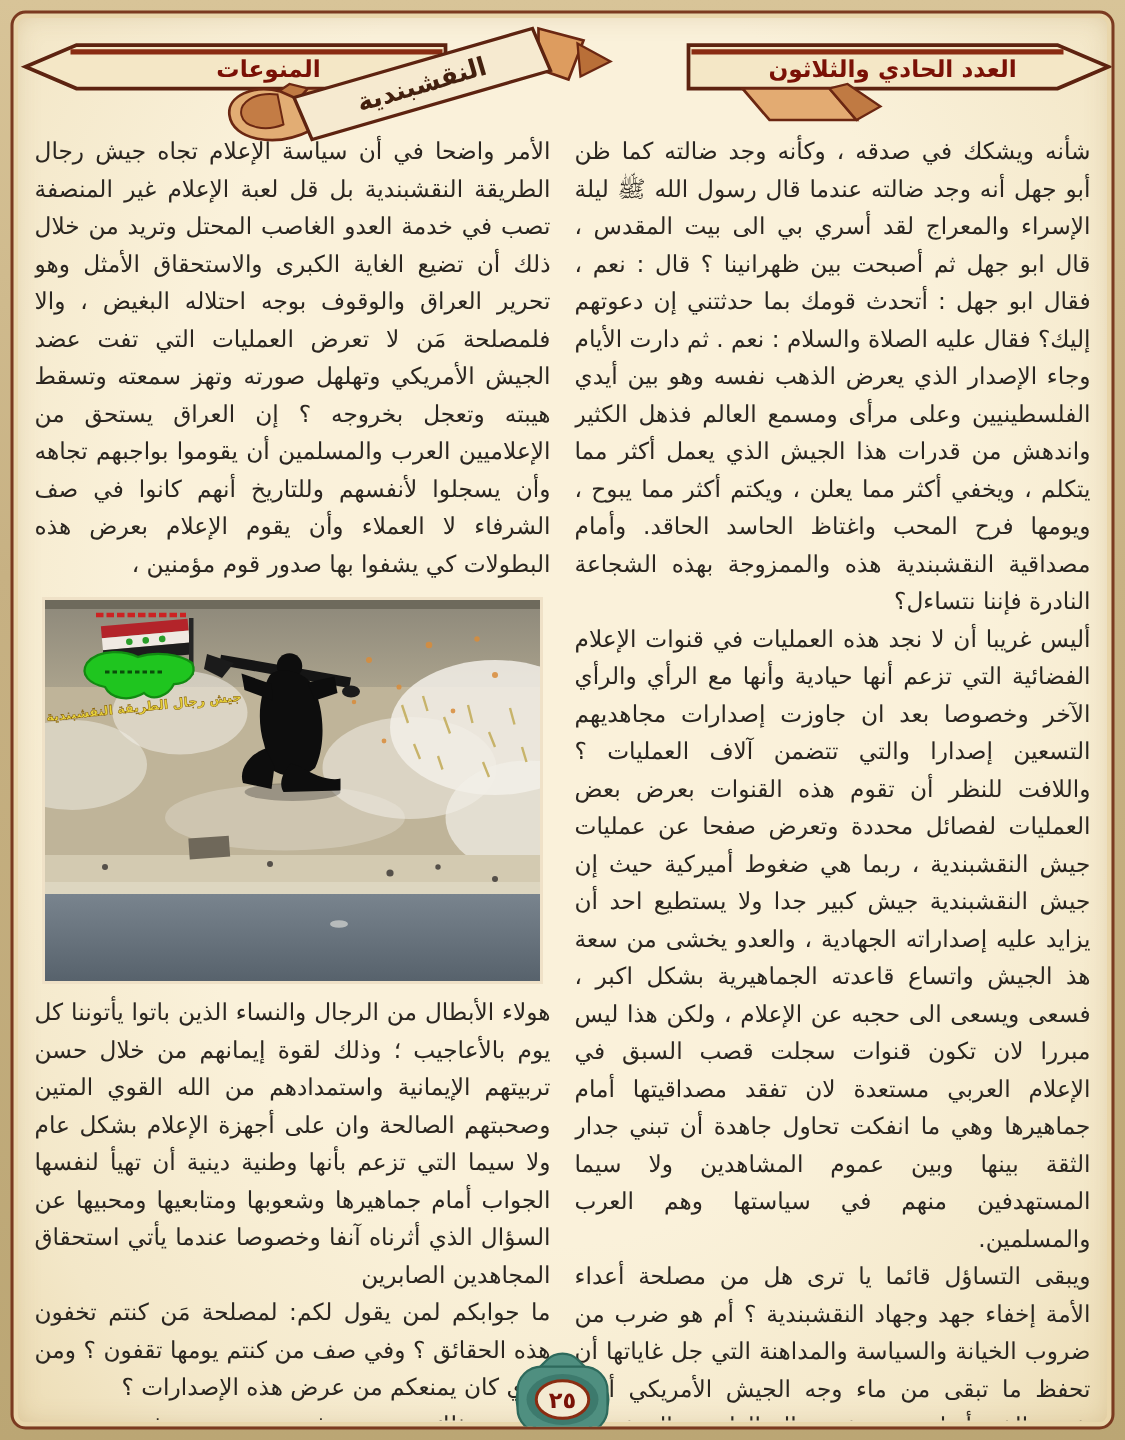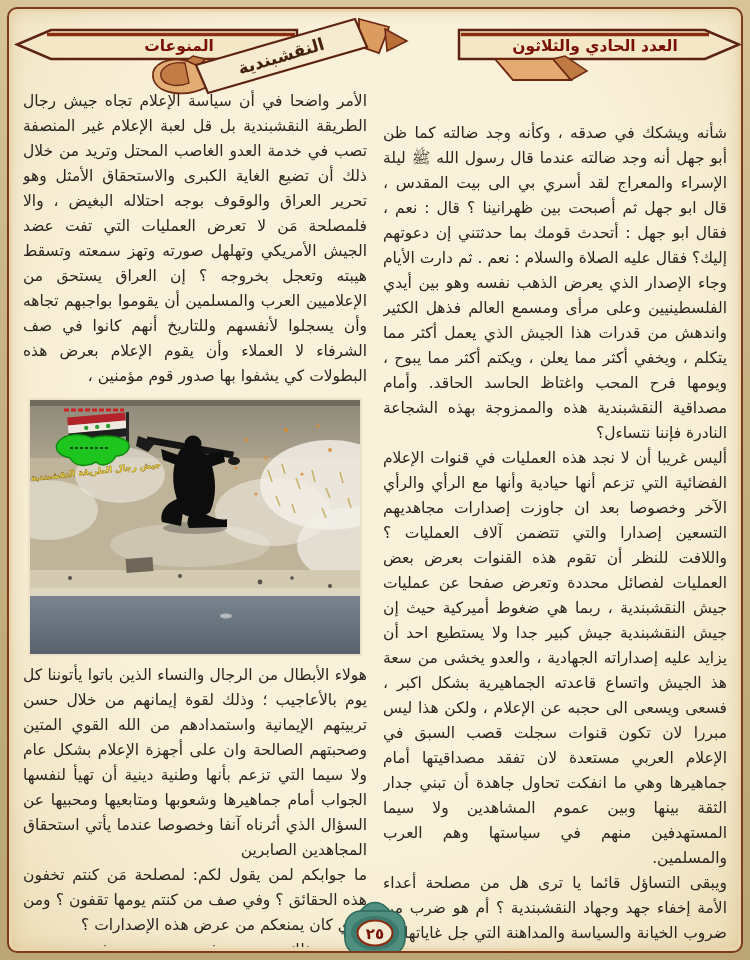--- a/index.html
+++ b/index.html
@@ -14,21 +14,21 @@
     background:radial-gradient(ellipse at 50% 42%, #faf1da 55%, #f3e7c8 85%, #ecdcb4 100%);
     box-shadow:inset 0 0 0 3px #e9d6ab, inset 0 0 18px rgba(150,110,50,.25);
     overflow:hidden;
   }
   .header-art{position:absolute;top:2px;left:0;width:736px;height:88px;}
   .col{
     position:absolute;top:80px;bottom:4px;width:344px;overflow:hidden;
     direction:rtl;text-align:justify;color:#2b2620;
     font-size:15.5px;line-height:25px;
   }
-  .col-right{right:14px;margin-top:32px;}
+  .col-right{right:14px;}
   .col-left{left:14px;}
   .col p{margin:0;}
   .photo-frame{
     width:330px;height:254px;margin:9px auto 7px;
     border:2px solid #efe1c7;background:#b5ab94;
   }
   .photo-frame svg{display:block;}
   .medallion{
     position:absolute;left:50%;bottom:-15px;transform:translateX(-50%);
     width:72px;height:66px;

